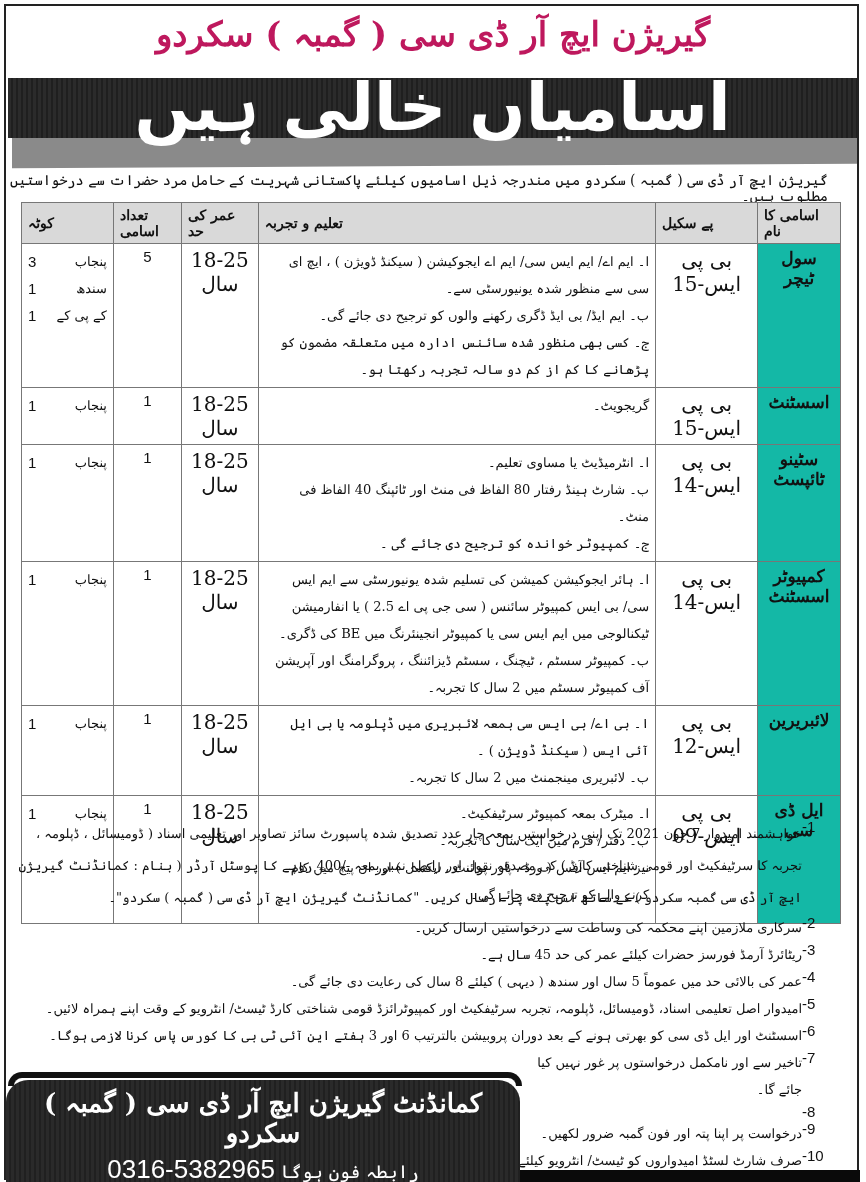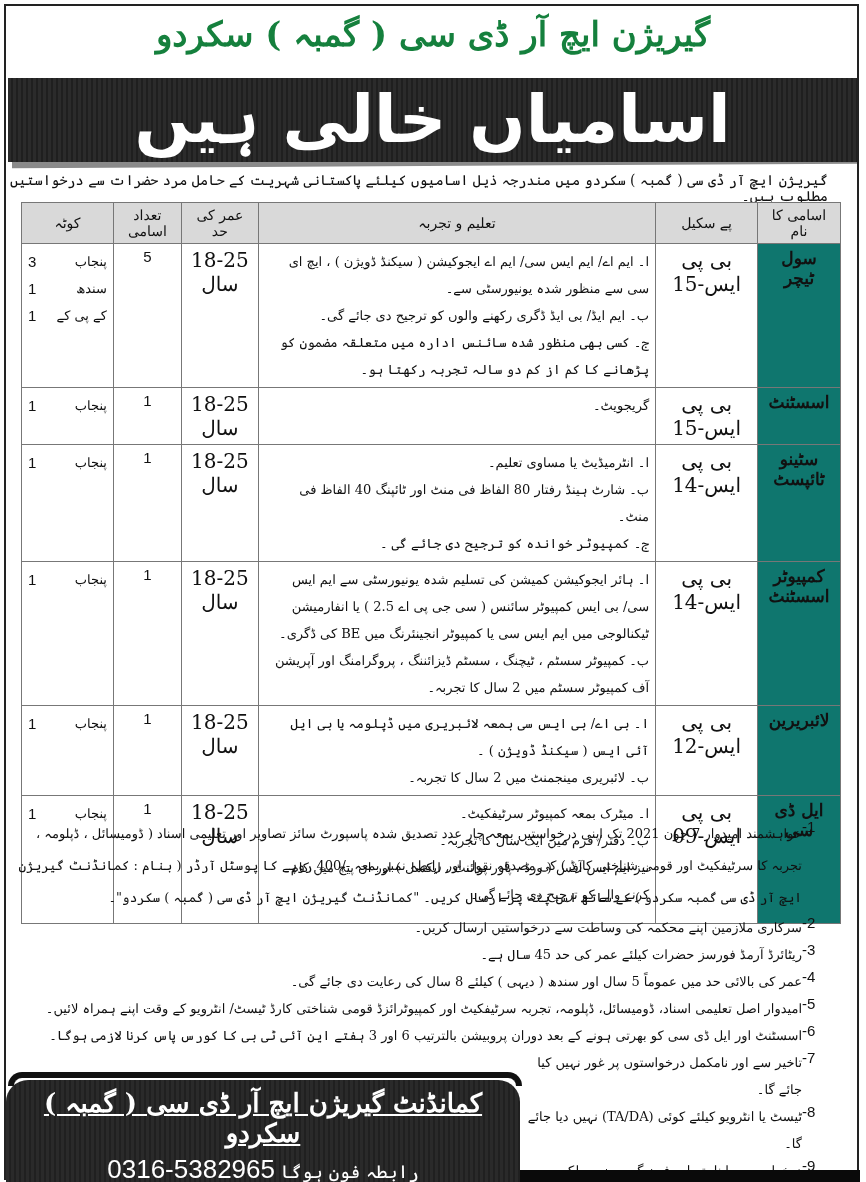--- a/index.html
+++ b/index.html
@@ -8,28 +8,28 @@
     background: #ffffff; color: #111;
     font-family: "DejaVu Sans", sans-serif;
   }
   .frame {
     position: absolute; left: 4px; top: 4px; width: 855px; height: 1176px;
     border: 2px solid #222; border-bottom: none; box-sizing: border-box;
   }
   .org-title {
     position: absolute; left: 0; right: 0; top: 14px; text-align: center;
     font-family: "DejaVu Serif", serif; font-size: 34px; font-weight: bold;
-    direction: rtl; color: #15803d; letter-spacing: 0;
+    direction: rtl; color: #be185d; letter-spacing: 0;
   }
   .banner-shadow {
     position: absolute; left: 12px; top: 96px; width: 845px; height: 70px;
     background: #8a8a8a; transform: skewY(-0.3deg);
   }
   .banner {
-    position: absolute; left: 8px; top: 78px; width: 849px; height: 84px;
+    position: absolute; left: 8px; top: 78px; width: 849px; height: 60px;
     background: repeating-linear-gradient(90deg, #2b2b2b 0px, #2b2b2b 3px, #1f1f1f 3px, #1f1f1f 5px);
     display: flex; align-items: center; justify-content: center;
   }
   .banner-text {
     color: #fff; font-family: "DejaVu Sans", sans-serif; font-weight: bold;
     font-size: 66px; direction: rtl; letter-spacing: 6px; line-height: 1;
   }
   .intro {
     position: absolute; right: 38px; top: 172px; width: 820px;
     direction: rtl; text-align: right; font-size: 14px;
@@ -37,25 +37,25 @@
   }
   table.jobs {
     position: absolute; left: 21px; top: 202px; width: 820px;
     border-collapse: collapse; direction: rtl;
     font-family: "DejaVu Serif", serif; font-size: 13px;
   }
   table.jobs th, table.jobs td {
     border: 1px solid #777; vertical-align: top; padding: 4px 6px;
   }
   table.jobs th {
-    background: #d9d9d9; font-weight: normal; height: 20px; text-align: center;
+    background: #d9d9d9; font-weight: bold; height: 20px; text-align: left;
     font-size: 14px; vertical-align: middle;
   }
   td.name {
-    background: #0f766e; font-weight: bold; font-size: 17px; text-align: center;
+    background: #14b8a6; font-weight: bold; font-size: 17px; text-align: center;
     padding-top: 8px;
   }
   td.scale, td.age, td.count { text-align: center; font-size: 20px; padding-top: 8px; }
   td.count { font-family: "Liberation Sans", sans-serif; font-size: 15px; }
   td.edu { text-align: right; line-height: 27px; padding-top: 3px; margin-top: 48px; }
   td.quota { line-height: 27px; padding-top: 3px; }
   .quota-line { display: flex; justify-content: space-between; direction: rtl; }
   .quota-line .q-num { font-family: "Liberation Sans", sans-serif; font-size: 15px; }
   .edu-line { display: block; }
   .notes {
@@ -88,21 +88,21 @@
   }
   .contact-box-right {
     position: absolute; left: 310px; top: 1080px; width: 210px; height: 102px;
     background: repeating-linear-gradient(90deg, #2a2a2a 0px, #2a2a2a 3px, #202020 3px, #202020 5px);
     border-top-right-radius: 22px;
   }
   .contact-text {
     position: absolute; left: 6px; top: 1088px; width: 514px; text-align: center;
     color: #fff; direction: rtl;
   }
-  .contact-org { font-family: "DejaVu Serif", serif; font-size: 26px; font-weight: bold; display: block; text-decoration: underline; }
+  .contact-org { font-family: "DejaVu Serif", serif; font-size: 26px; font-weight: bold; display: block; }
   .contact-phone-row { display: block; margin-top: 6px; font-size: 18px; font-family: "DejaVu Serif", serif; }
   .contact-phone { font-family: "Liberation Sans", sans-serif; font-size: 26px; direction: ltr; unicode-bidi: embed; }
   .bottom-band {
     position: absolute; left: 520px; top: 1170px; width: 340px; height: 12px; background: #0a0a0a;
   }
 </style>
 </head>
 <body>
 
 <div class="frame"></div>
@@ -275,21 +275,20 @@
   <div class="note">
     <span class="note-num">-6</span>
     <span class="note-text">اسسٹنٹ اور ایل ڈی سی کو بھرتی ہونے کے بعد دوران پروبیشن بالترتیب 6 اور 3 ہفتے این آئی ٹی بی کا کورس پاس کرنا لازمی ہوگا۔</span>
   </div>
   <div class="note" style="width:330px;margin-right:0;">
     <span class="note-num">-7</span>
     <span class="note-text">تاخیر سے اور نامکمل درخواستوں پر غور نہیں کیا جائے گا۔</span>
   </div>
   <div class="note" style="width:330px;">
     <span class="note-num">-8</span>
-    <span class="note-text">ٹیسٹ یا انٹرویو کیلئے کوئی (TA/DA) نہیں دیا جائے گا۔</span>
   </div>
   <div class="note" style="width:330px;">
     <span class="note-num">-9</span>
     <span class="note-text">درخواست پر اپنا پتہ اور فون گمبہ ضرور لکھیں۔</span>
   </div>
   <div class="note" style="width:330px;">
     <span class="note-num">-10</span>
     <span class="note-text">صرف شارٹ لسٹڈ امیدواروں کو ٹیسٹ/ انٹرویو کیلئے بلایا جائے گا۔</span>
   </div>
 </div>

